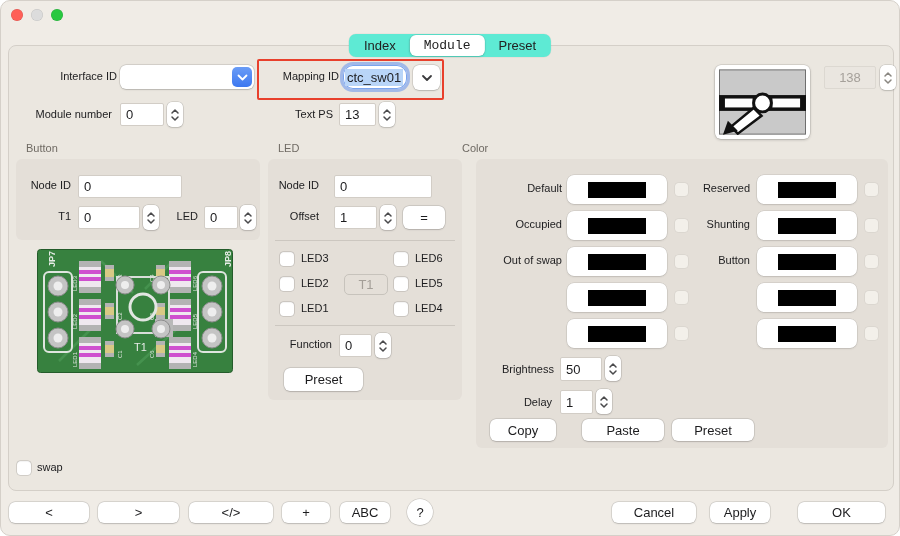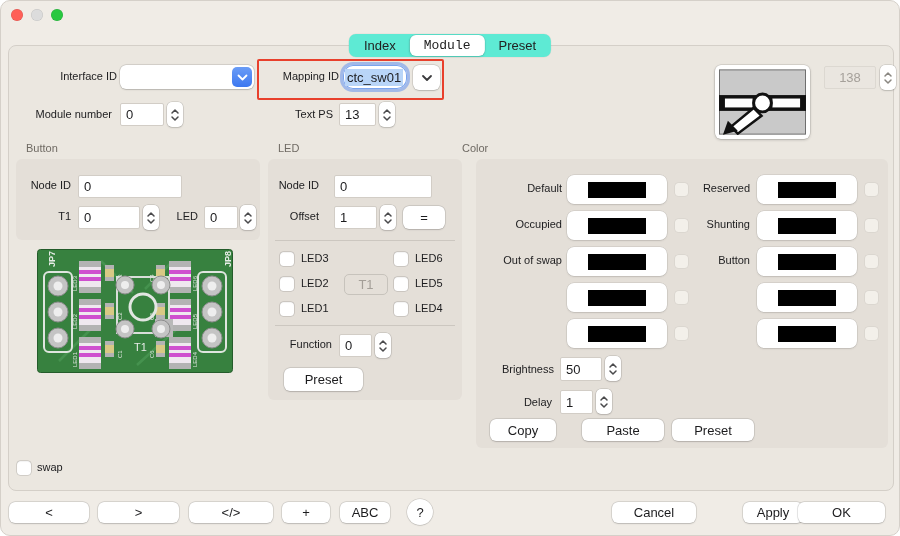--- a/index.html
+++ b/index.html
@@ -398,15 +398,15 @@
   </div>
 
   <div class="btn" style="left:8px;top:501px;width:80px;height:21px;">&lt;</div>
   <div class="btn" style="left:97px;top:501px;width:81px;height:21px;">&gt;</div>
   <div class="btn" style="left:188px;top:501px;width:84px;height:21px;">&lt;/&gt;</div>
   <div class="btn" style="left:281px;top:501px;width:48px;height:21px;">+</div>
   <div class="btn" style="left:339px;top:501px;width:50px;height:21px;">ABC</div>
   <div class="btn" style="left:406px;top:498px;width:26px;height:26px;border-radius:50%;">?</div>
 
   <div class="btn" style="left:611px;top:501px;width:84px;height:21px;">Cancel</div>
-  <div class="btn" style="left:742px;top:501px;width:60px;height:21px;">Apply</div>
+  <div class="btn" style="left:709px;top:501px;width:60px;height:21px;">Apply</div>
   <div class="btn" style="left:797px;top:501px;width:87px;height:21px;">OK</div>
 </div>
 
 </body></html>

